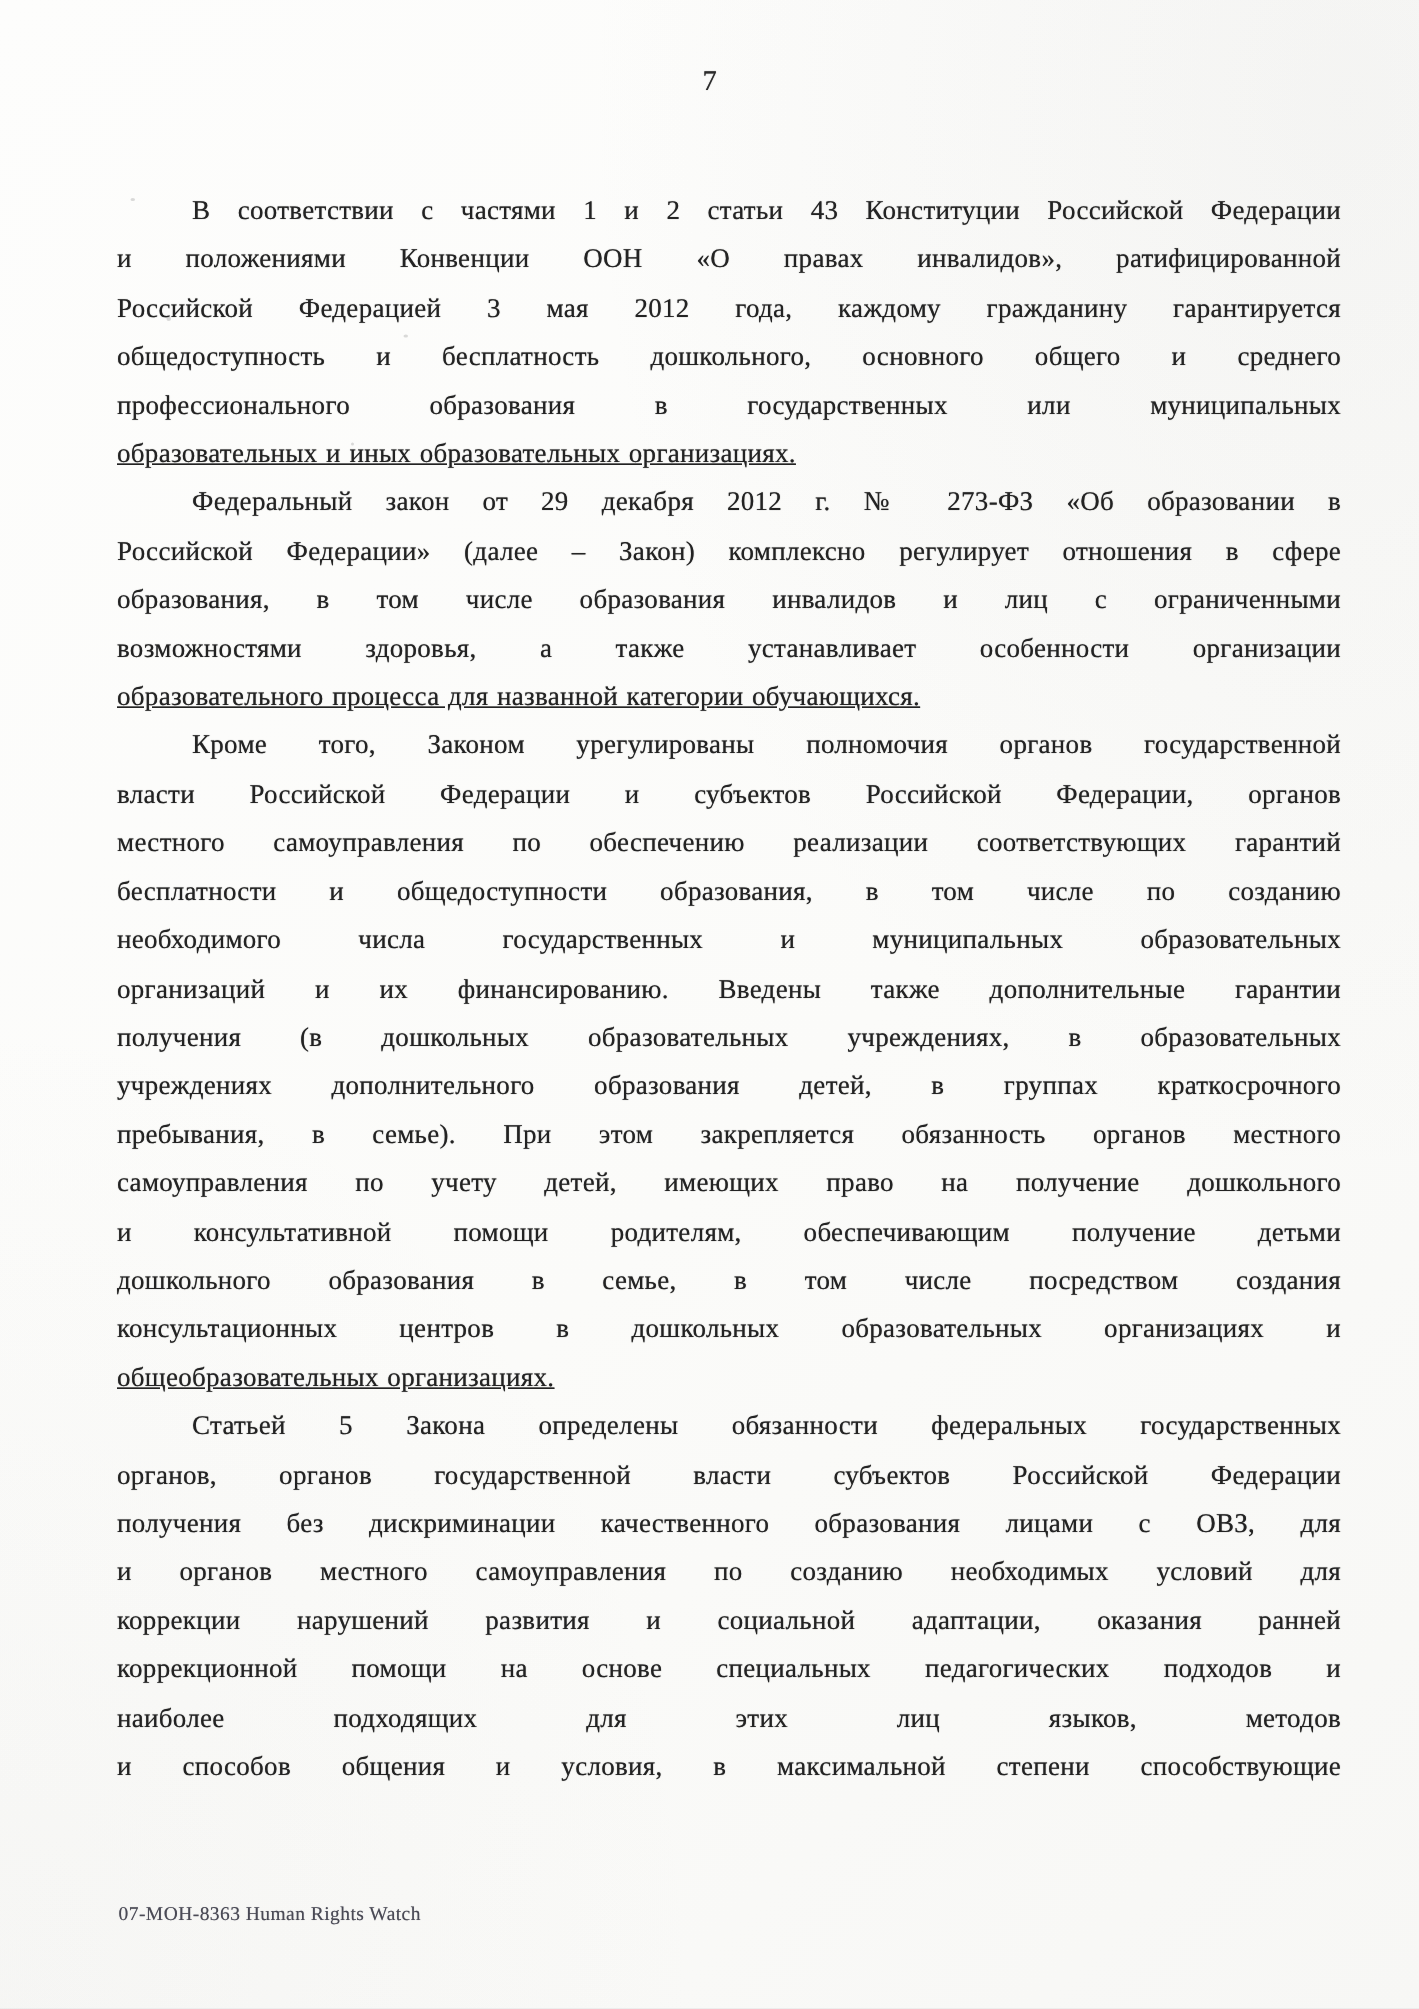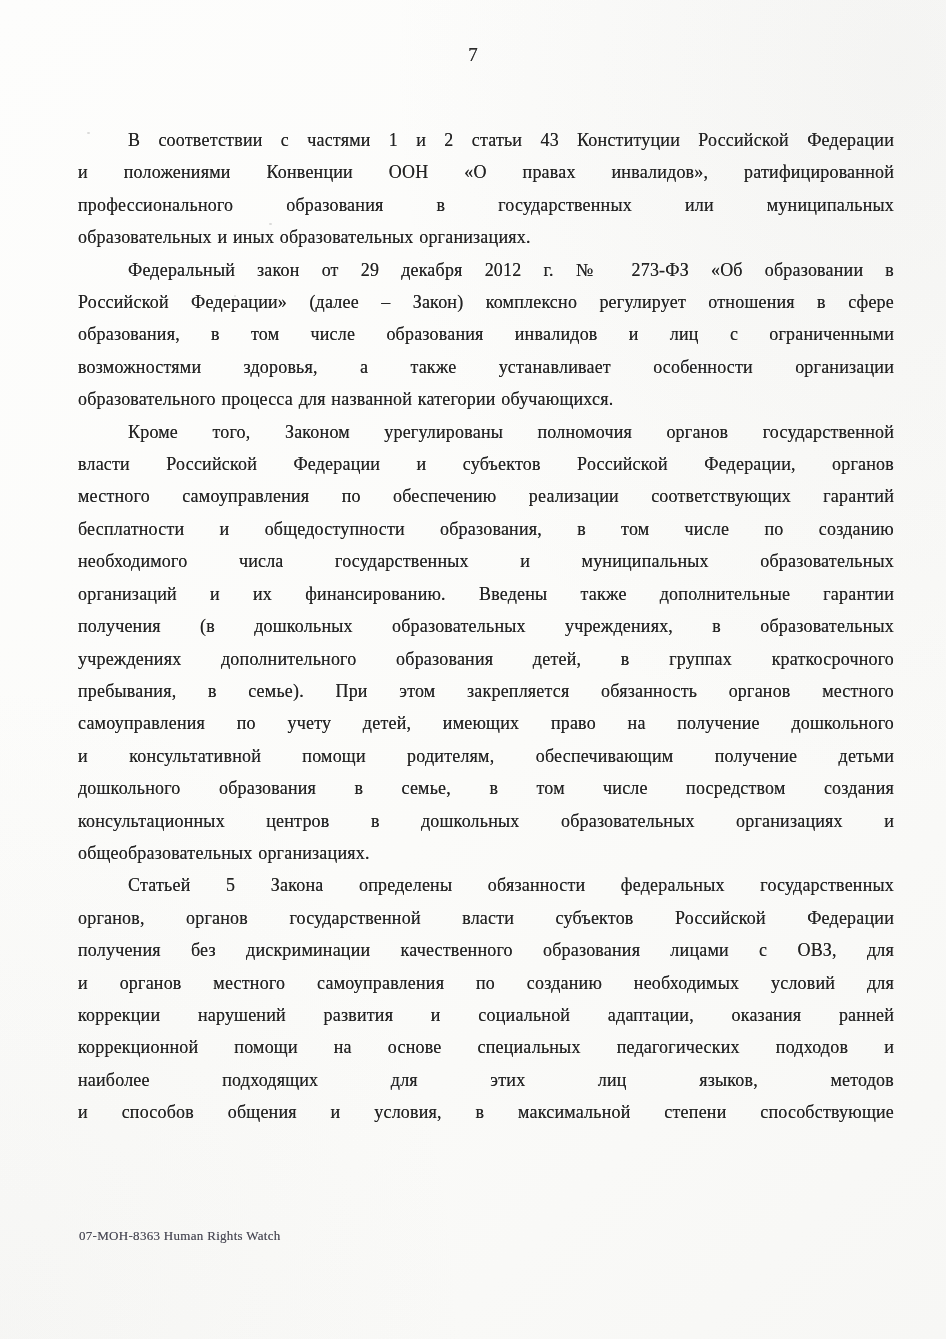--- a/index.html
+++ b/index.html
@@ -38,25 +38,25 @@
   .paragraph { margin: 0; }
   .line {
     font-size: 18px;
     line-height: 32.4px;
     text-align: justify;
     text-align-last: justify;
     letter-spacing: 0.2px;
     word-spacing: 1px;
   }
   .line.first { text-indent: 50px; }
-  .line.last  { text-align-last: left; }
+  .line.last  { text-align-last: left; text-decoration: underline; }
   .footer-stamp {
     position: absolute;
     left: 79px;
-    top: 1228px;
+    top: 1268px;
     font-size: 13px;
     letter-spacing: 0.3px;
     color: #4a4a55;
     text-shadow: 0 0 0.5px rgba(80,80,95,0.6);
   }
   .speckle {
     position: absolute;
     border-radius: 50%;
     background: rgba(125,125,125,0.28);
   }
@@ -85,20 +85,22 @@
   <span class="speckle sp3"></span>
   <span class="speckle sp4"></span>
   <span class="speckle sp5"></span>
 
   <div class="page-number">7</div>
 
   <div class="doc-body">
       <div class="paragraph">
         <div class="line first">В соответствии с частями 1 и 2 статьи 43 Конституции Российской Федерации</div>
         <div class="line">и положениями Конвенции ООН «О правах инвалидов», ратифицированной</div>
+        <div class="line">Российской Федерацией 3 мая 2012 года, каждому гражданину гарантируется</div>
+        <div class="line">общедоступность и бесплатность дошкольного, основного общего и среднего</div>
         <div class="line">профессионального образования в государственных или муниципальных</div>
         <div class="line last">образовательных и иных образовательных организациях.</div>
       </div>
       <div class="paragraph">
         <div class="line first">Федеральный закон от 29 декабря 2012 г. № 273-ФЗ «Об образовании в</div>
         <div class="line">Российской Федерации» (далее – Закон) комплексно регулирует отношения в сфере</div>
         <div class="line">образования, в том числе образования инвалидов и лиц с ограниченными</div>
         <div class="line">возможностями здоровья, а также устанавливает особенности организации</div>
         <div class="line last">образовательного процесса для названной категории обучающихся.</div>
       </div>

